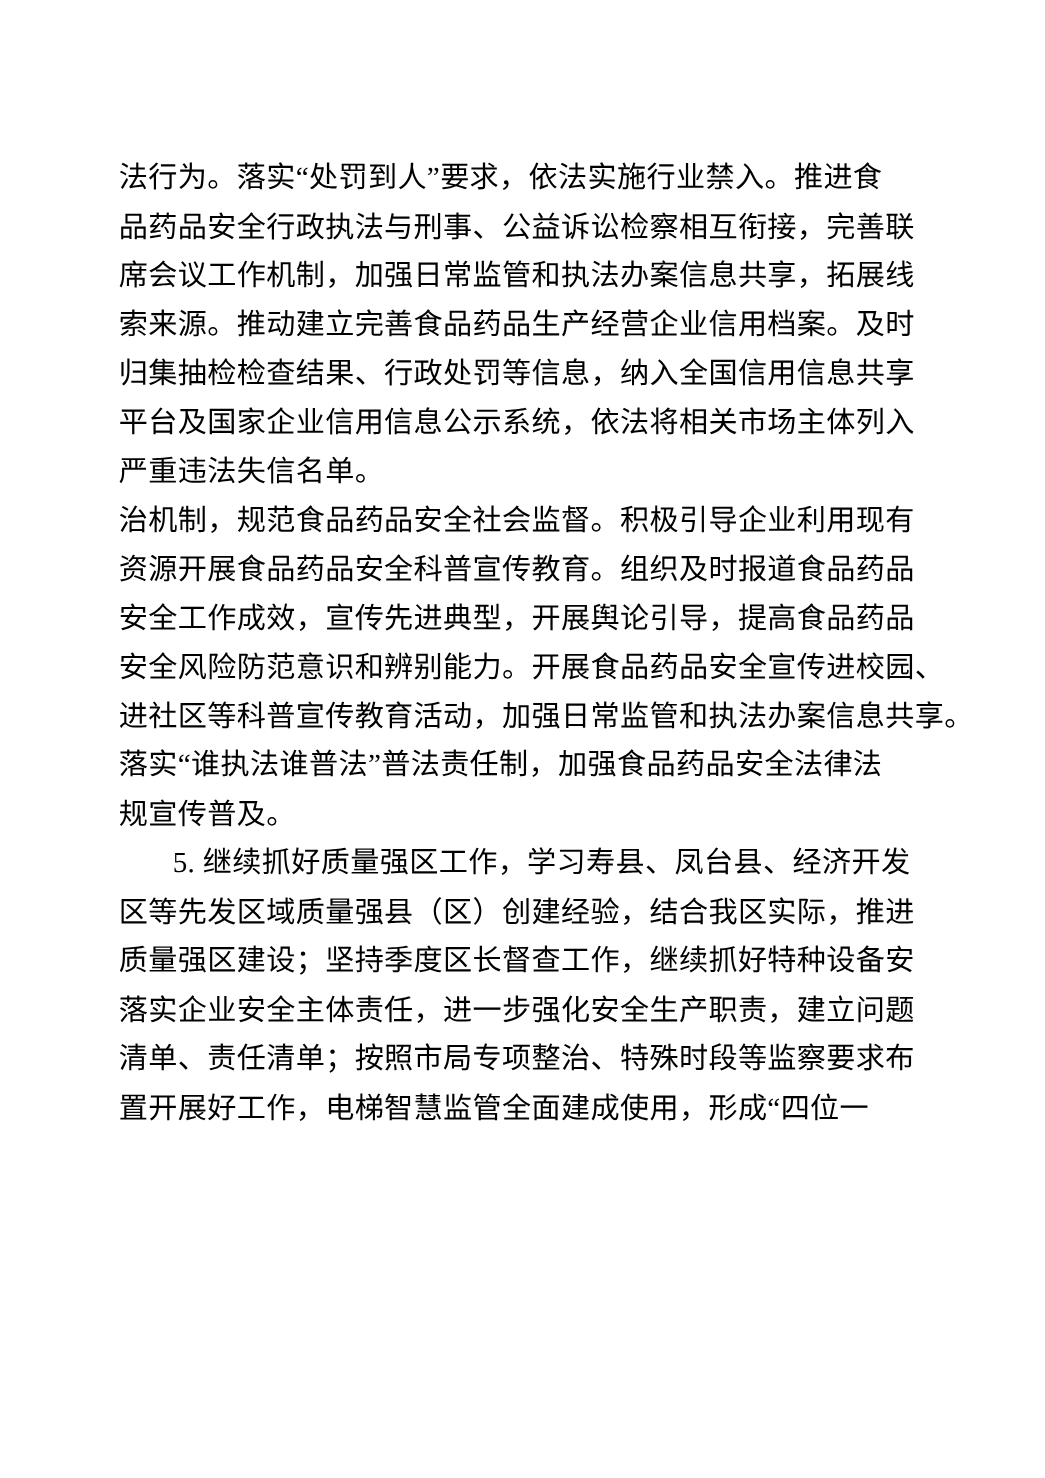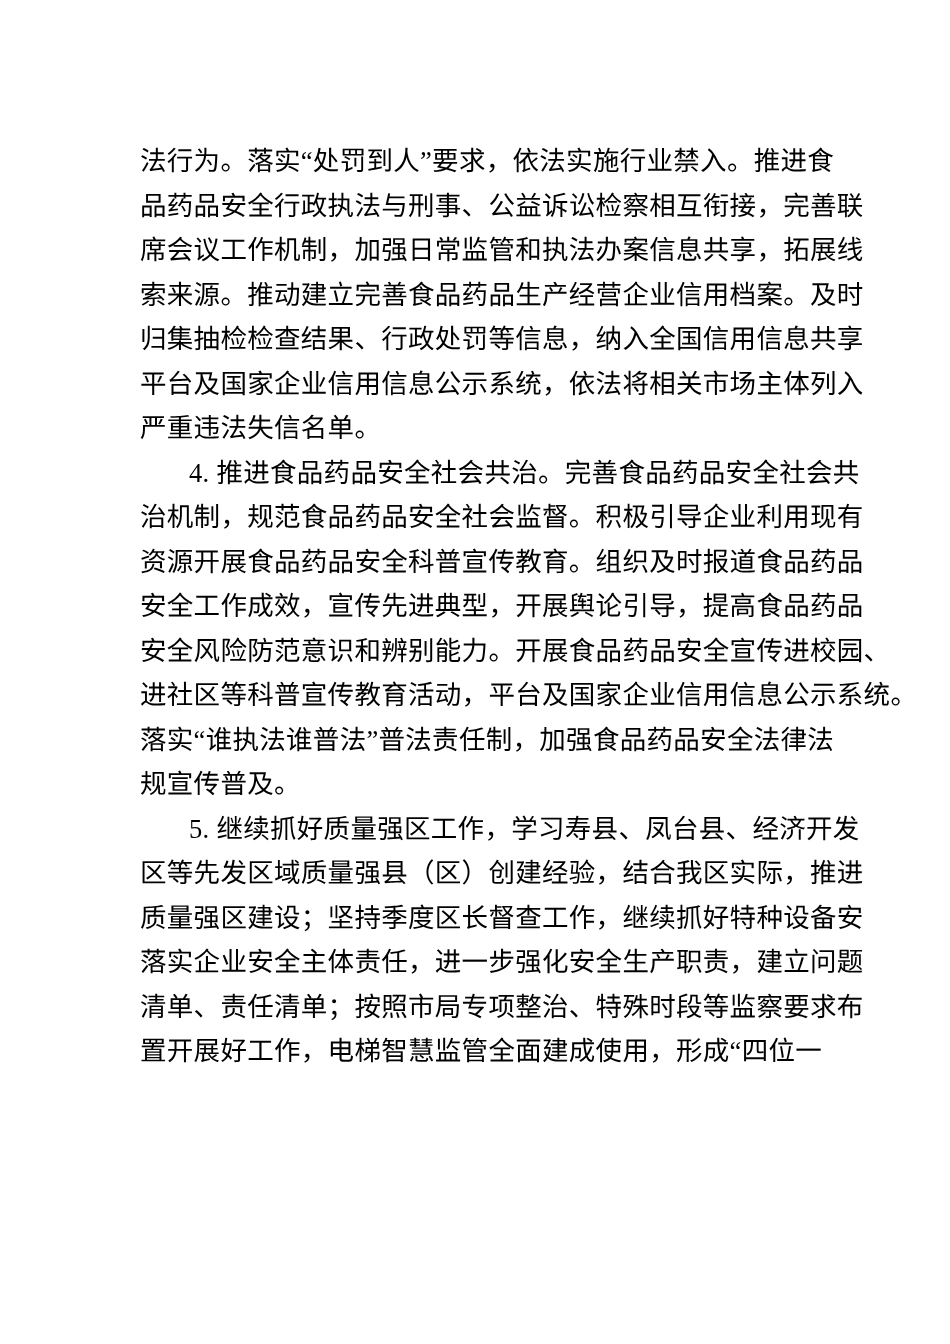--- a/index.html
+++ b/index.html
@@ -10,21 +10,20 @@
     width: 950px;
     height: 1344px;
     background: #ffffff;
     overflow: hidden;
   }
   .doc-page {
     position: relative;
     width: 770px;
     height: 1344px;
     background: #ffffff;
-    margin-left: 32px;
   }
   .doc-body {
     position: absolute;
     left: 108px;
     top: 139px;
     width: 742px;
     color: #000000;
     font-family: "Liberation Serif", "DejaVu Serif", serif;
     font-size: 26.5px;
     line-height: 44.5px;
@@ -44,26 +43,25 @@
 
 <div class="doc-page">
   <div class="doc-body" style="color: rgb(0, 0, 0);">
       <div class="text-line">法行为。落实“处罚到人”要求，依法实施行业禁入。推进食</div>
       <div class="text-line">品药品安全行政执法与刑事、公益诉讼检察相互衔接，完善联</div>
       <div class="text-line">席会议工作机制，加强日常监管和执法办案信息共享，拓展线</div>
       <div class="text-line">索来源。推动建立完善食品药品生产经营企业信用档案。及时</div>
       <div class="text-line">归集抽检检查结果、行政处罚等信息，纳入全国信用信息共享</div>
       <div class="text-line">平台及国家企业信用信息公示系统，依法将相关市场主体列入</div>
       <div class="text-line">严重违法失信名单。</div>
-      <div class="text-line indent">4. 推进食品药品安全社会共治。完善食品药品安全社会共</div>
       <div class="text-line">治机制，规范食品药品安全社会监督。积极引导企业利用现有</div>
       <div class="text-line">资源开展食品药品安全科普宣传教育。组织及时报道食品药品</div>
       <div class="text-line">安全工作成效，宣传先进典型，开展舆论引导，提高食品药品</div>
       <div class="text-line">安全风险防范意识和辨别能力。开展食品药品安全宣传进校园、</div>
-      <div class="text-line">进社区等科普宣传教育活动，平台及国家企业信用信息公示系统。</div>
+      <div class="text-line">进社区等科普宣传教育活动，加强日常监管和执法办案信息共享。</div>
       <div class="text-line">落实“谁执法谁普法”普法责任制，加强食品药品安全法律法</div>
       <div class="text-line">规宣传普及。</div>
       <div class="text-line indent">5. 继续抓好质量强区工作，学习寿县、凤台县、经济开发</div>
       <div class="text-line">区等先发区域质量强县（区）创建经验，结合我区实际，推进</div>
       <div class="text-line">质量强区建设；坚持季度区长督查工作，继续抓好特种设备安</div>
       <div class="text-line">落实企业安全主体责任，进一步强化安全生产职责，建立问题</div>
       <div class="text-line">清单、责任清单；按照市局专项整治、特殊时段等监察要求布</div>
       <div class="text-line">置开展好工作，电梯智慧监管全面建成使用，形成“四位一</div>
     </div>
 </div>

